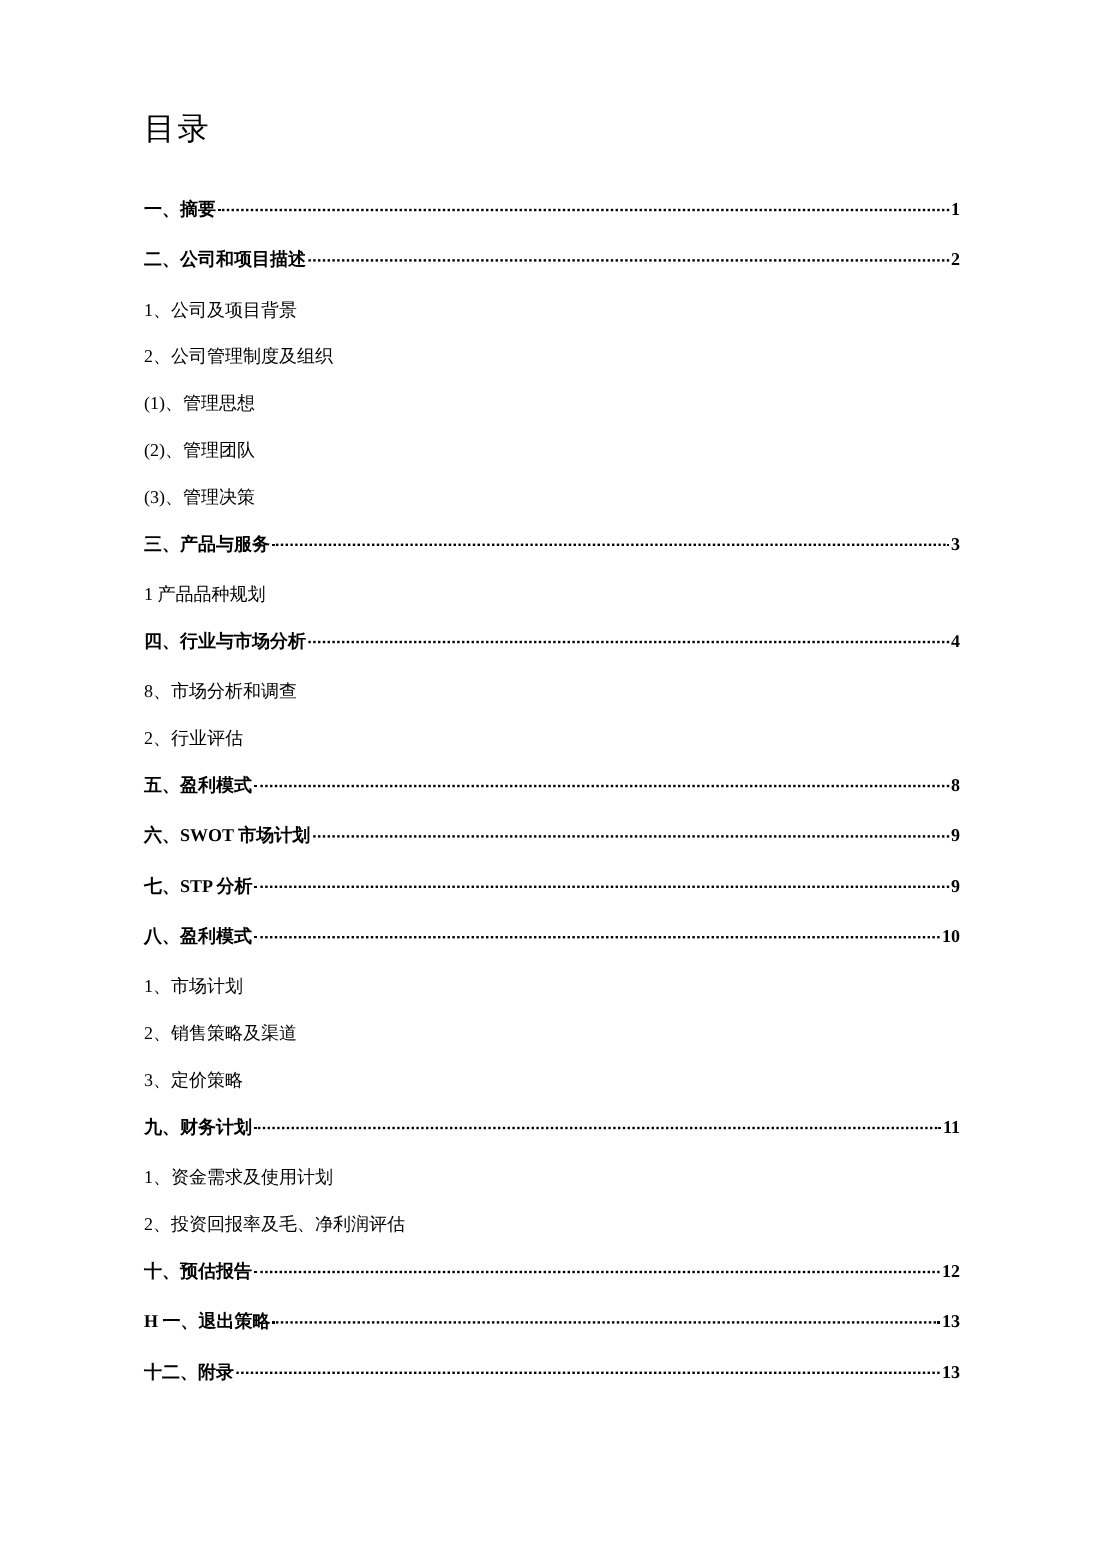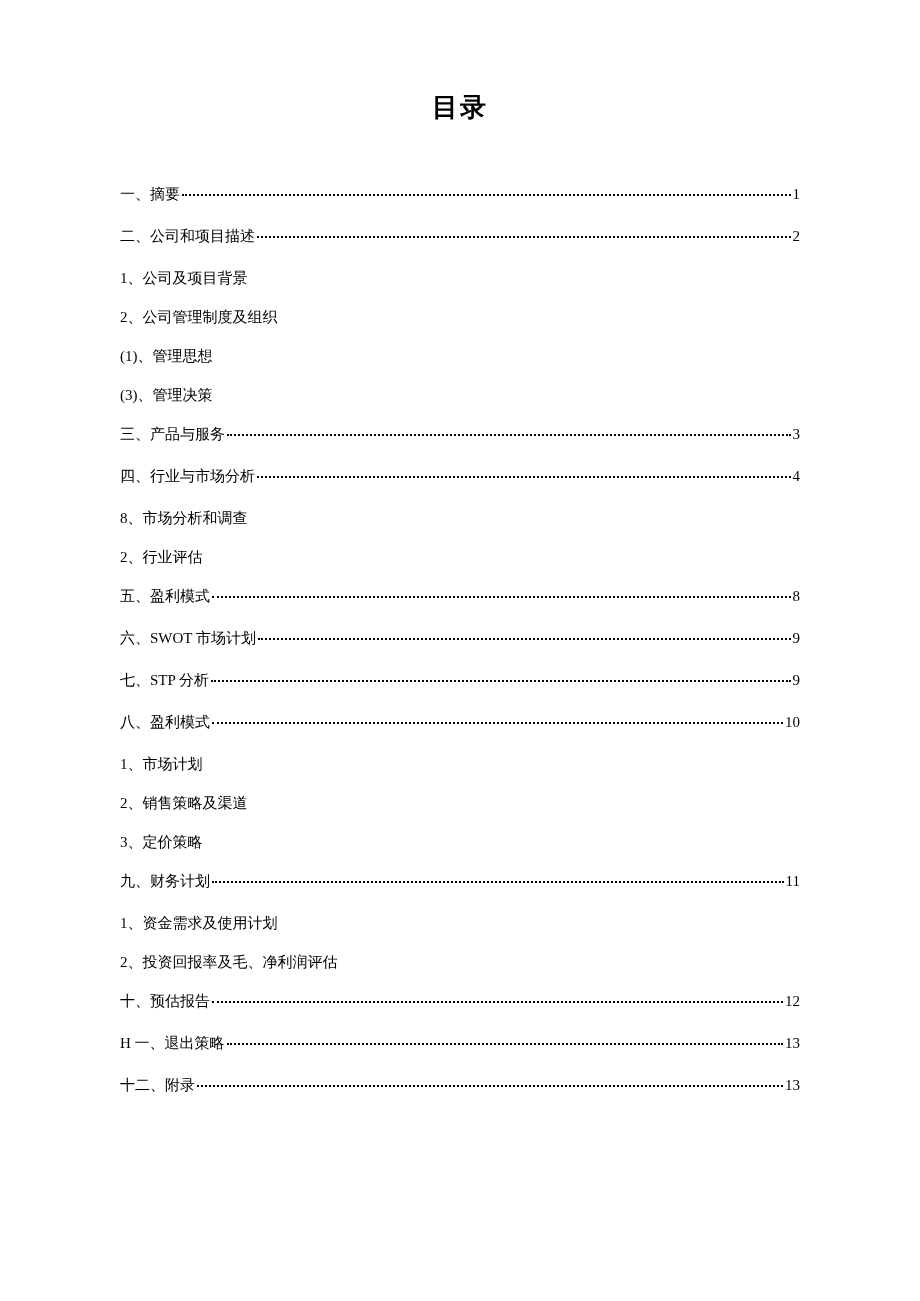--- a/index.html
+++ b/index.html
@@ -8,34 +8,34 @@
       box-sizing: border-box;
     }
     body {
       background: #ffffff;
       font-family: "SimSun", "宋体", serif;
       width: 920px;
       height: 1301px;
       padding: 90px 120px 0 120px;
     }
     .title {
-      text-align: center;
+      text-align: left;
       font-size: 26px;
-      font-weight: bold;
-      margin-bottom: 60px;
+      font-weight: normal;
+      margin-bottom: 40px;
       letter-spacing: 2px;
     }
     .toc-entry {
       display: flex;
       align-items: baseline;
       margin-bottom: 23px;
       font-size: 15px;
     }
     .toc-entry.bold {
-      font-weight: normal;
+      font-weight: bold;
     }
     .toc-label {
       white-space: nowrap;
     }
     .toc-dots {
       flex: 1;
       border-bottom: 2px dotted #000;
       margin: 0 2px;
       position: relative;
       top: -3px;
@@ -62,26 +62,28 @@
       <span class="toc-page">1</span>
     </div>
     <div class="toc-entry bold">
       <span class="toc-label">二、公司和项目描述</span>
       <span class="toc-dots"></span>
       <span class="toc-page">2</span>
     </div>
     <div class="toc-sub">1、公司及项目背景</div>
     <div class="toc-sub">2、公司管理制度及组织</div>
     <div class="toc-sub">(1)、管理思想</div>
+    <div class="toc-sub">(2)、管理团队</div>
     <div class="toc-sub">(3)、管理决策</div>
     <div class="toc-entry bold">
       <span class="toc-label">三、产品与服务</span>
       <span class="toc-dots"></span>
       <span class="toc-page">3</span>
     </div>
+    <div class="toc-sub">1 产品品种规划</div>
     <div class="toc-entry bold">
       <span class="toc-label">四、行业与市场分析</span>
       <span class="toc-dots"></span>
       <span class="toc-page">4</span>
     </div>
     <div class="toc-sub">8、市场分析和调查</div>
     <div class="toc-sub">2、行业评估</div>
     <div class="toc-entry bold">
       <span class="toc-label">五、盈利模式</span>
       <span class="toc-dots"></span>

